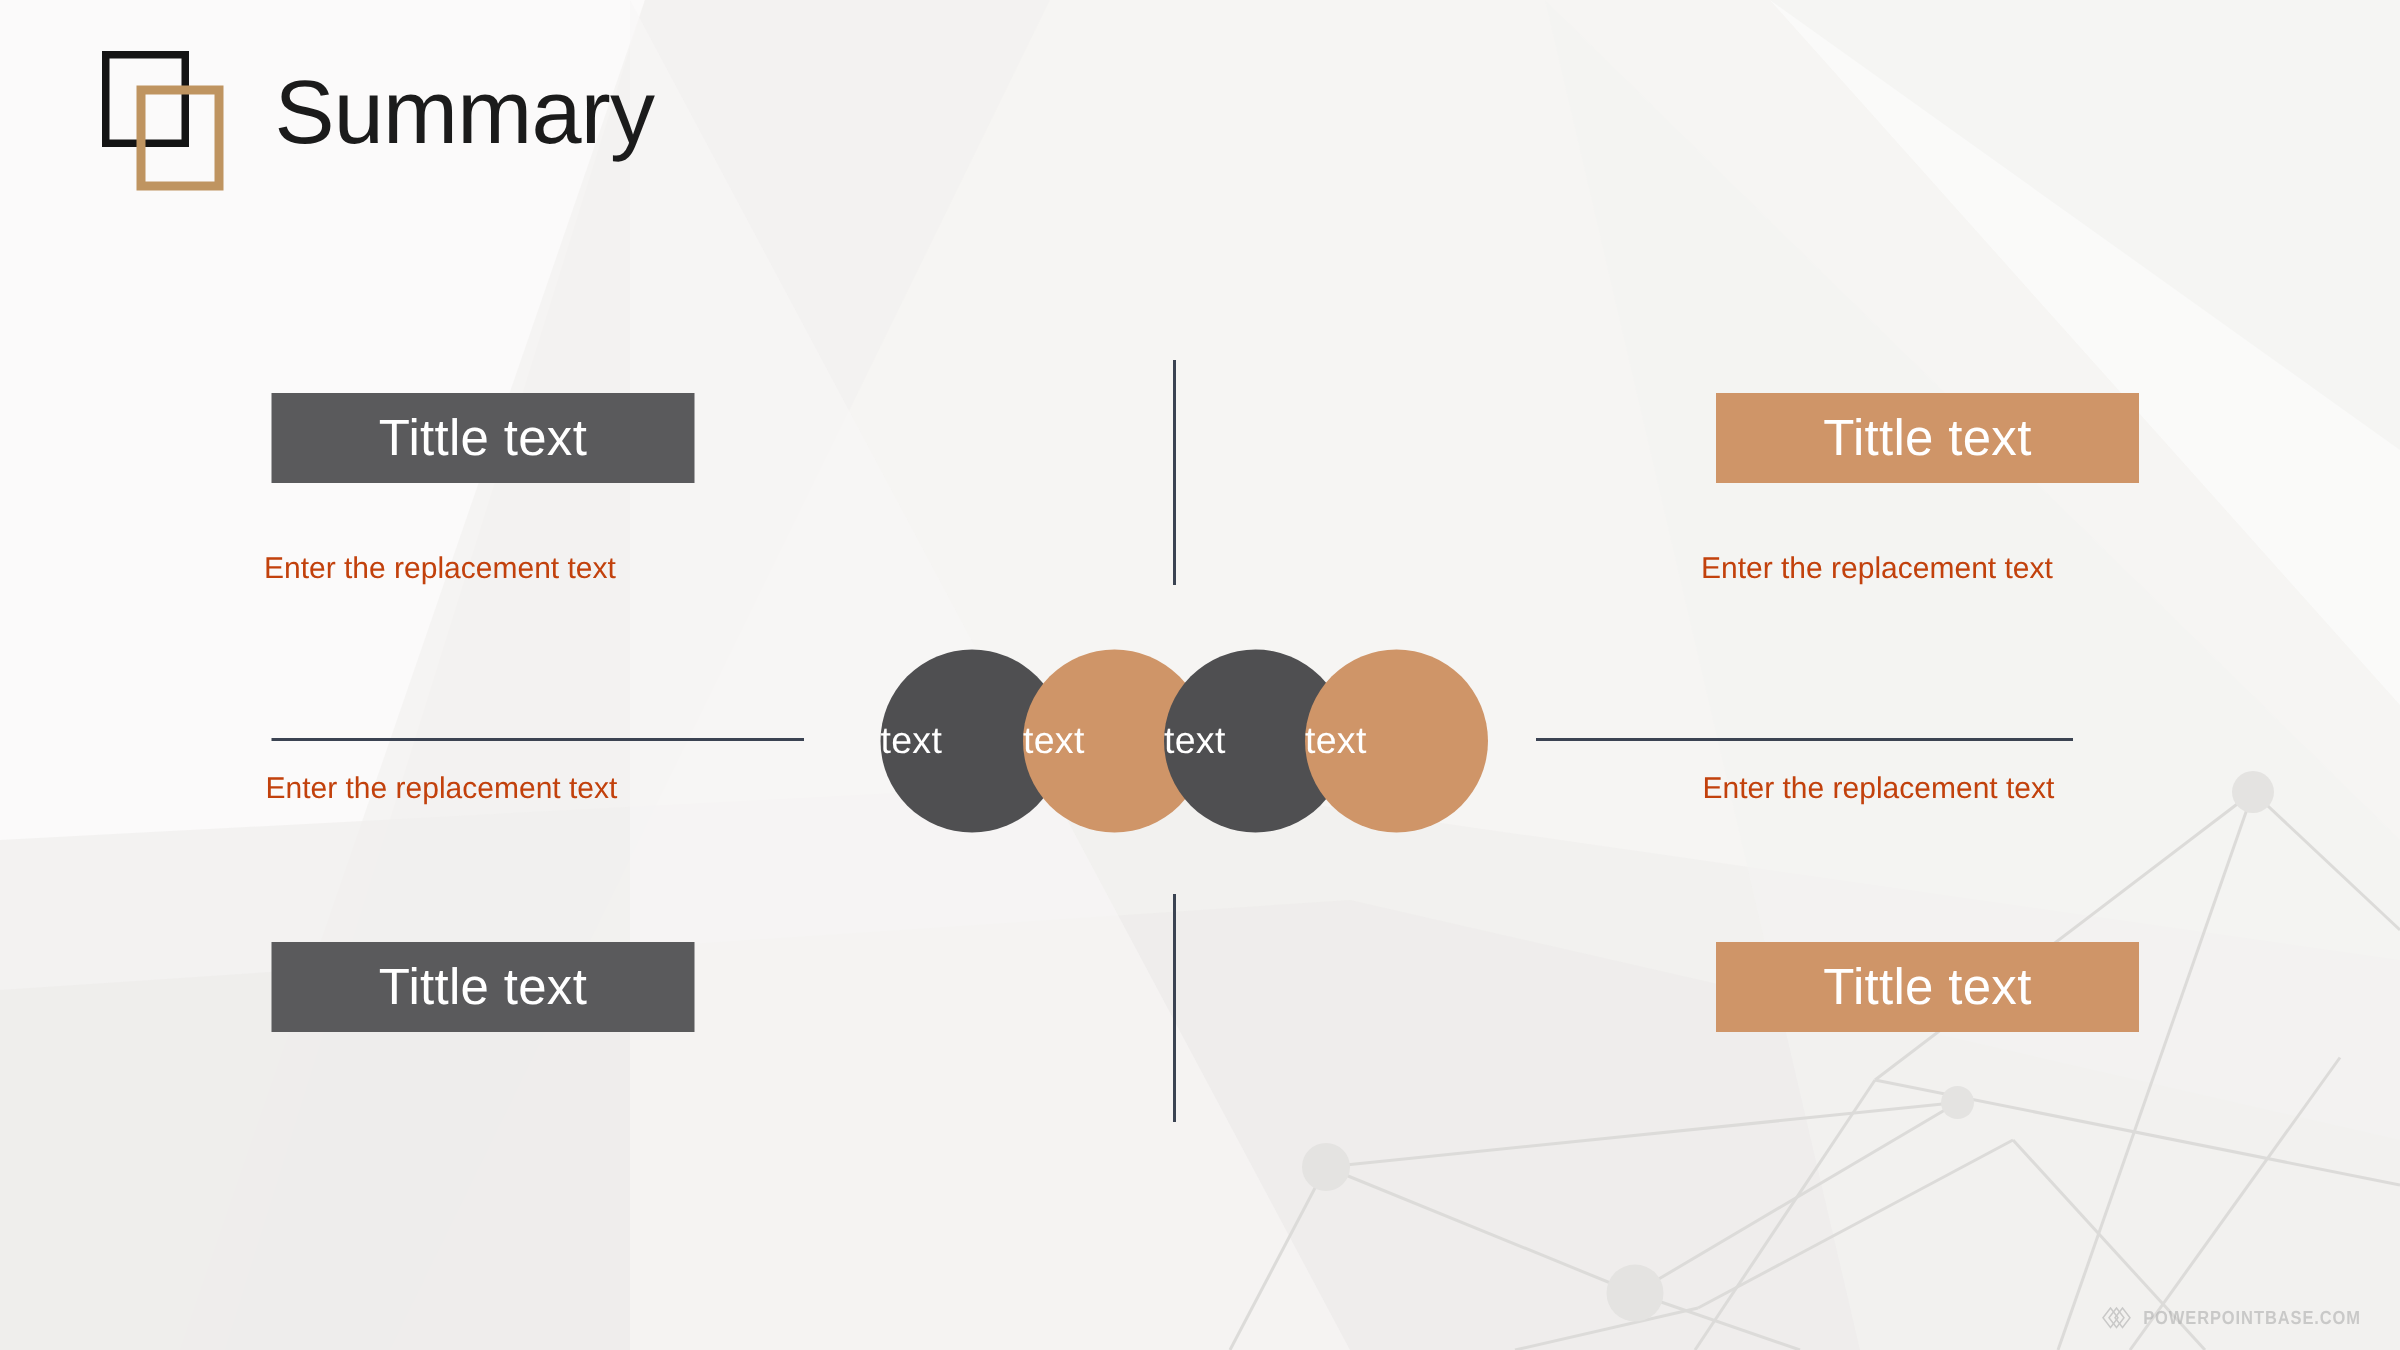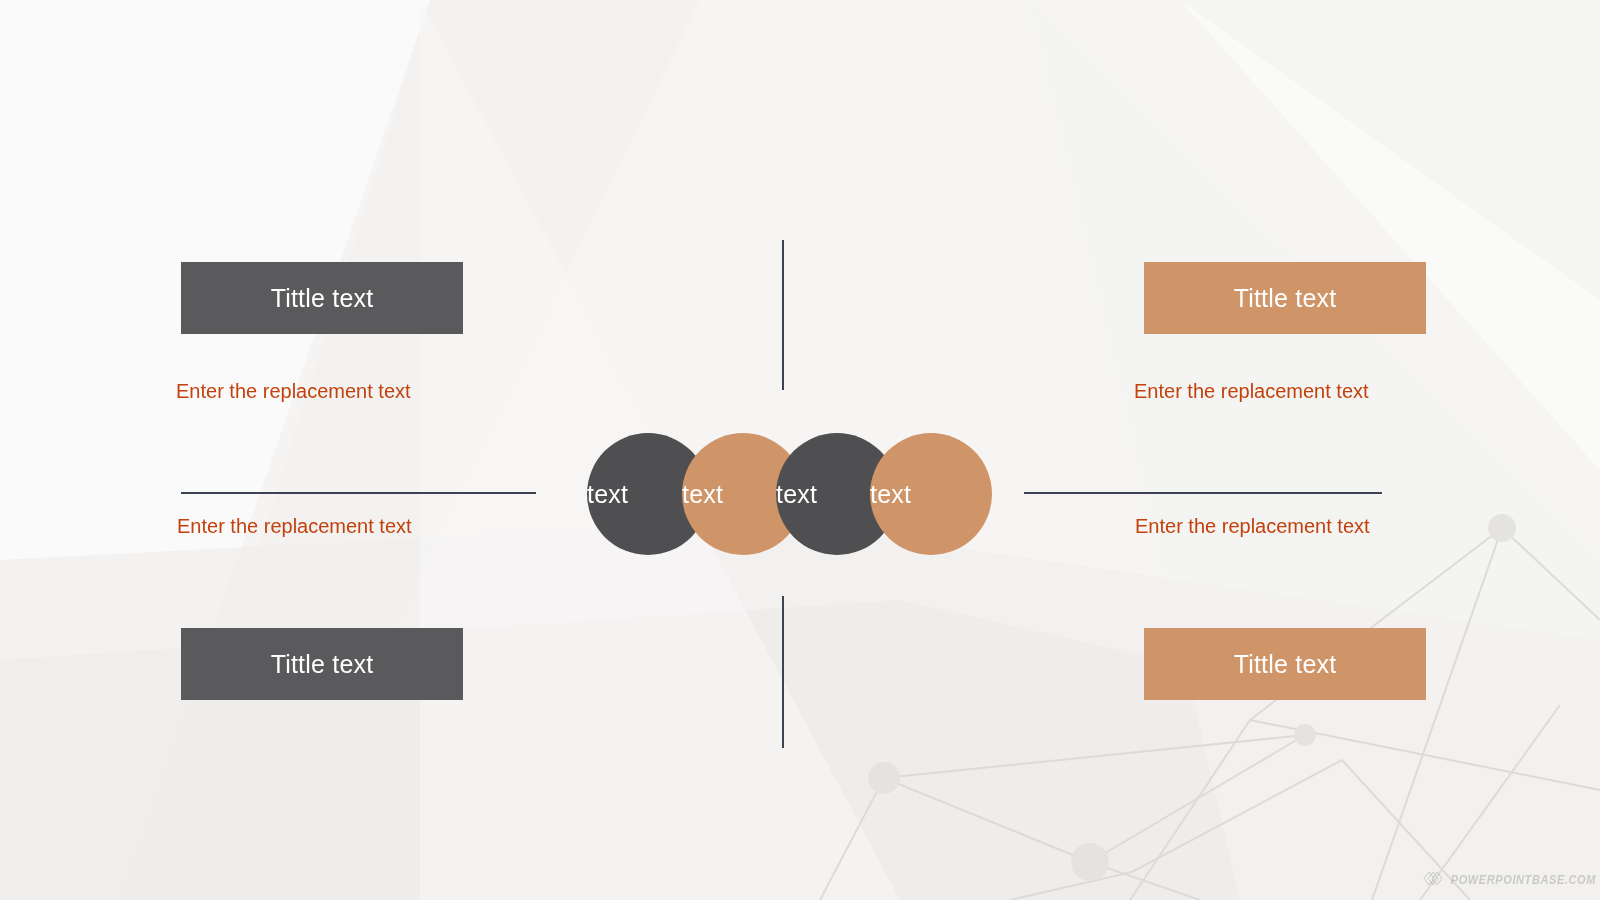--- a/index.html
+++ b/index.html
@@ -130,26 +130,26 @@
   .quad {
     position: absolute;
   }
   .quad-tl { left: 181px;  top: 262px; width: 282px; }
   .quad-tr { left: 1144px; top: 262px; width: 282px; }
   .quad-bl { left: 181px;  top: 530px; width: 282px; }
   .quad-br { left: 1144px; top: 530px; width: 282px; }
 
   .title-bar {
     width: 282px;
-    height: 72px;
+    height: 60px;
     display: flex;
     align-items: center;
     justify-content: center;
     color: #ffffff;
-    font-size: 25px;
+    font-size: 34px;
     font-weight: 400;
     letter-spacing: 0.2px;
     box-sizing: border-box;
   }
   .title-bar.dark { background: #5a5a5c; }
   .title-bar.tan  { background: #cf9568; }
 
   .body-text {
     font-size: 20px;
     color: #c2410c;
@@ -166,27 +166,26 @@
     top: -17px;
   }
   .quad-bl .body-text { left: -4px; }
   .quad-br .body-text { left: -9px; }
   .quad-bl .title-bar,
   .quad-br .title-bar { position: absolute; top: 98px; left: 0; }
 
   
   .watermark {
     position: absolute;
-    right: 4px;
+    right: 26px;
     bottom: 14px;
     display: flex;
     align-items: center;
     gap: 6px;
     opacity: 0.55;
-    font-style: italic;
   }
   .watermark-text {
     font-size: 11px;
     letter-spacing: 0.6px;
     color: #a9a9a9;
     font-family: "Liberation Sans", sans-serif;
     font-weight: 700;
     transform: scaleY(1.15);
   }
 </style>
@@ -225,20 +224,27 @@
       <line x1="1342" y1="760" x2="1470" y2="900"></line>
     </g>
     <g fill="#e4e3e1">
       <circle cx="1502" cy="528" r="14"></circle>
       <circle cx="884" cy="778" r="16"></circle>
       <circle cx="1090" cy="862" r="19"></circle>
       <circle cx="1305" cy="735" r="11"></circle>
     </g>
   </svg>
 
+  <div class="header">
+    <div class="logo-mark">
+      <span class="logo-sq-dark"></span>
+      <span class="logo-sq-gold"></span>
+    </div>
+    <div class="page-title">Summary</div>
+  </div>
 
   <div class="v-line top"></div>
   <div class="v-line bottom"></div>
   <div class="h-line left"></div>
   <div class="h-line right"></div>
 
   <div class="circle-cluster">
     <div class="node-circle c0">
       <span class="node-label">text</span>
     </div>

